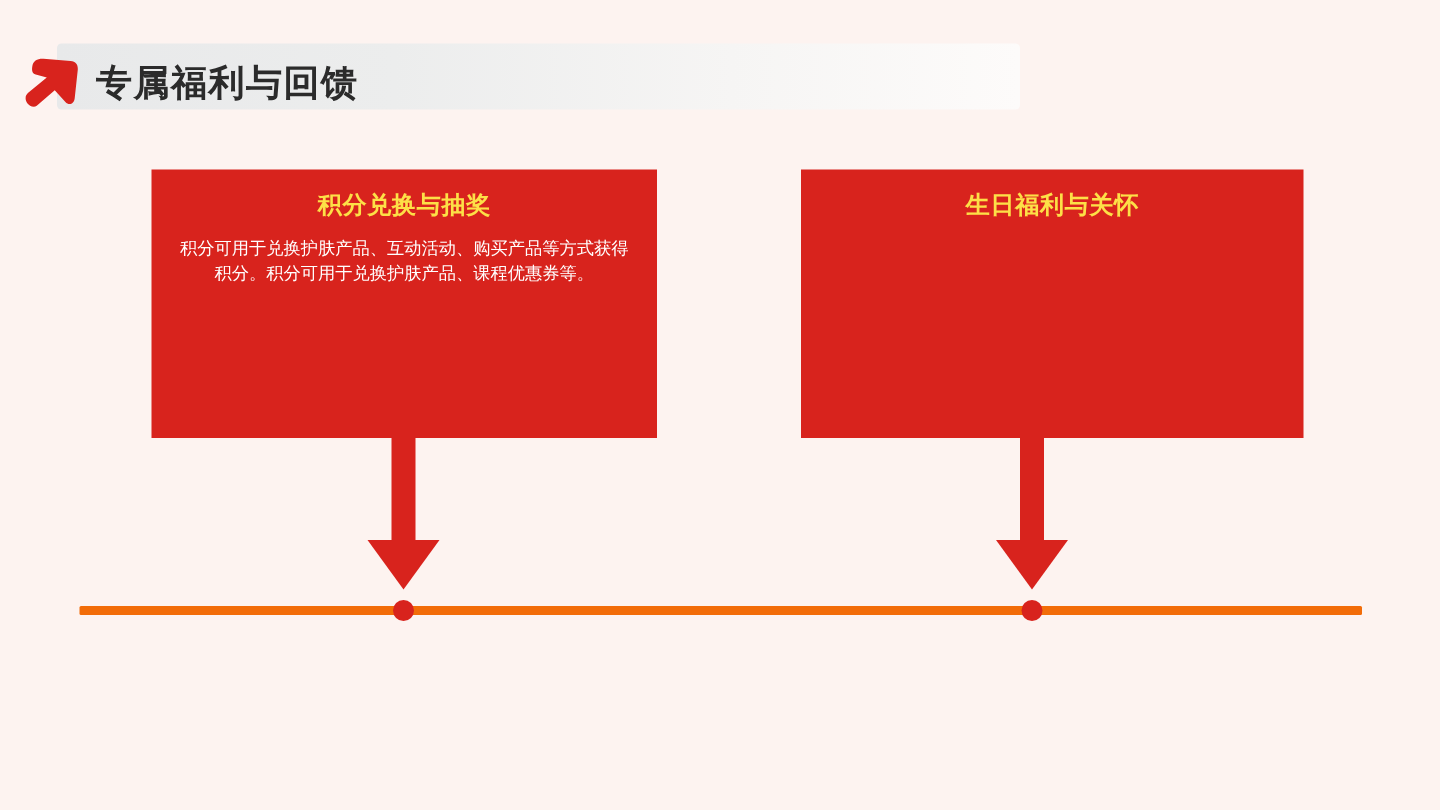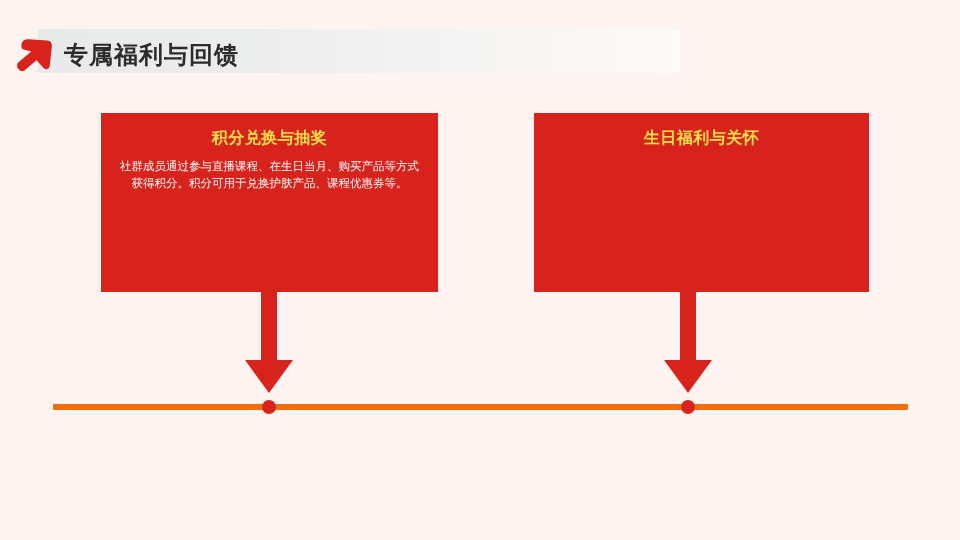--- a/index.html
+++ b/index.html
@@ -137,21 +137,21 @@
   <div class="header-arrow">
     <svg width="42" height="40" viewBox="0 0 42 40" xmlns="http://www.w3.org/2000/svg">
       <path d="M8.5 12.5 C9 8.5 12 7 16 7.2 L34 8.6 C38 8.9 39.2 11.5 38.8 15 L36.8 33.5 C36.4 37.3 33 38.6 30.6 36 L23.5 28.2 L11.5 38.5 C9.5 40.2 6.5 38.6 5.2 36.8 C3.6 34.6 3.6 31.6 5.8 29.9 L18.2 19.6 L10.8 17.6 C8.2 16.9 8.2 14.6 8.5 12.5 Z" fill="#d8231d"></path>
     </svg>
   </div>
 
   <div class="header-title">专属福利与回馈</div>
 
   <div class="card card-1">
     <div class="card-title">积分兑换与抽奖</div>
-    <div class="card-para">社群成员通过参与直播课程、在生日当月、购买产品等方式获得积分。积分可用于兑换护肤产品、课程优惠券等。</div>
+    <div class="card-para">积分可用于兑换护肤产品、互动活动、购买产品等方式获得积分。积分可用于兑换护肤产品、课程优惠券等。</div>
   </div>
 
   <div class="card card-2">
     <div class="card-title">生日福利与关怀</div>
   </div>
 
   <div class="down-arrow arrow-1">
     <div class="shaft"></div>
     <div class="head"></div>
   </div>

